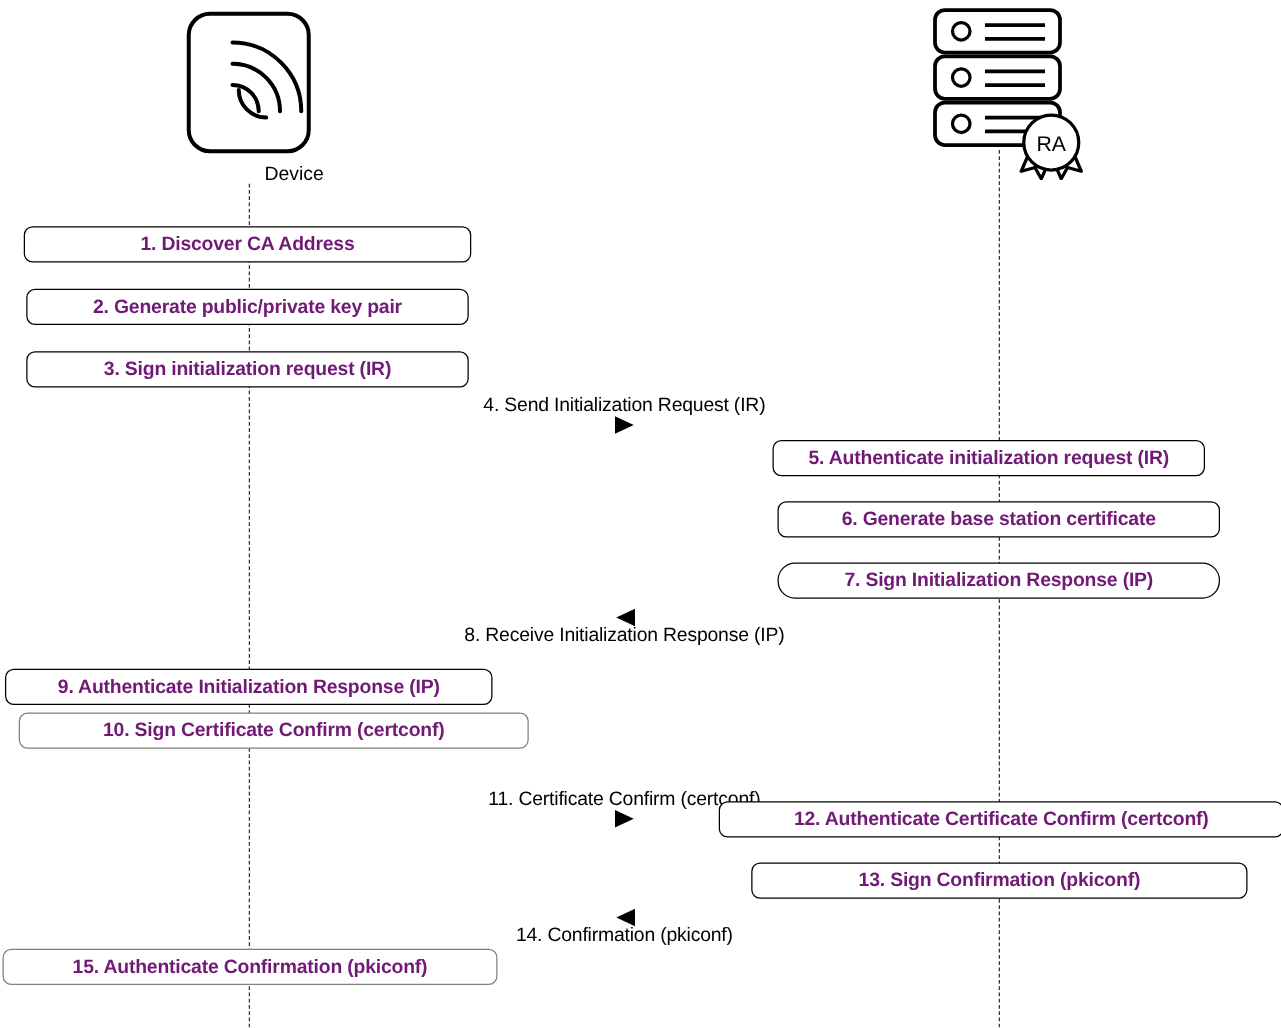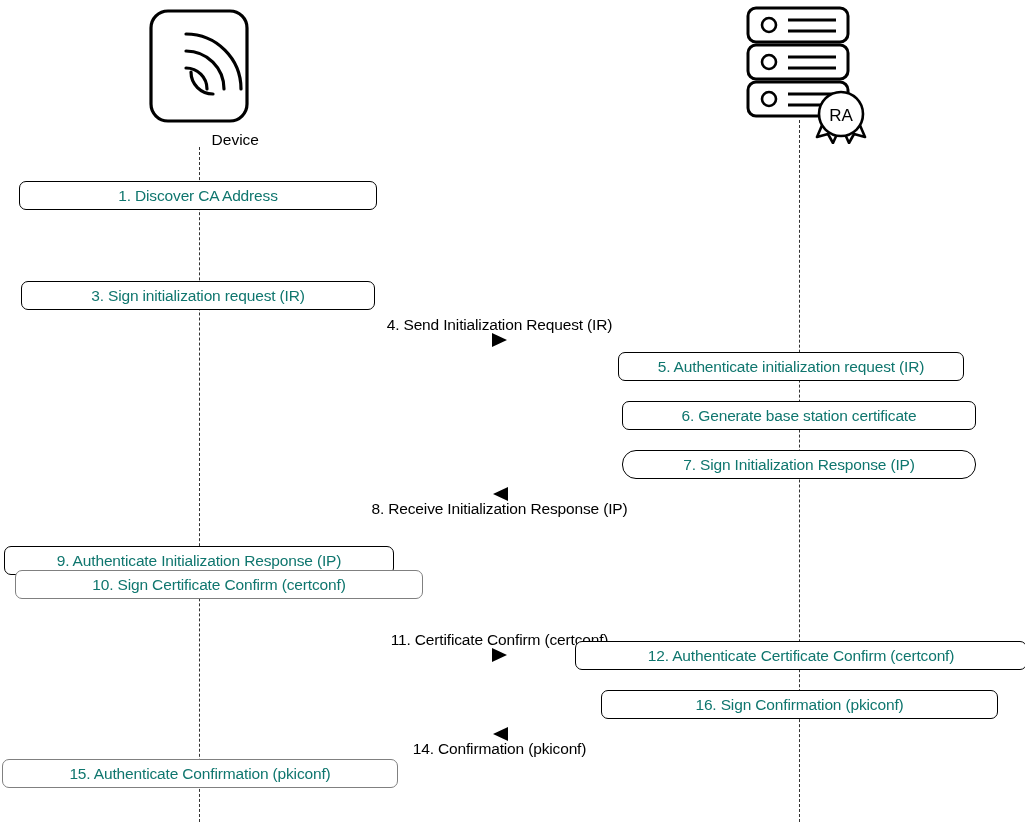--- a/index.html
+++ b/index.html
@@ -37,23 +37,24 @@
     position: absolute;
     box-sizing: border-box;
     background: #ffffff;
     border: 1.6px solid #000000;
     border-radius: 7px;
     display: flex;
     align-items: center;
     justify-content: center;
     font-size: 15.5px;
     line-height: 1;
-    color: #0f766e;
+    color: #701a75;
     white-space: nowrap;
     letter-spacing: -0.15px;
+    font-weight: bold;
   }
   .msg-box.grey {
     border-color: #808080;
   }
   .arrow-row {
     position: absolute;
     display: flex;
     align-items: center;
     height: 22px;
     flex-direction: column;
@@ -132,20 +133,21 @@
         <path d="M 83 112 L 74 133 L 85 130 L 90 139 L 99 119 Z"></path>
         <path d="M 113 112 L 122 133 L 111 130 L 106 139 L 97 119 Z"></path>
       </g>
       <circle cx="98" cy="110" r="22" fill="#ffffff" stroke="#000000" stroke-width="2.6"></circle>
       <text x="98" y="117" text-anchor="middle" font-family="Liberation Sans, sans-serif" font-size="17" fill="#000000">RA</text>
     </svg>
   </div>
 
   <div class="msg-box" style="left:19px; top:181px; width:358px; height:29px;">1. Discover CA Address</div>
 
+  <div class="msg-box" style="left:21px; top:231px; width:354px; height:29px;">2. Generate public/private key pair</div>
 
   <div class="msg-box" style="left:21px; top:281px; width:354px; height:29px;">3. Sign initialization request (IR)</div>
 
   <div class="arrow-row" style="left:199px; top:317px; width:601px;">
     <div class="arrow-seg"></div>
     <div class="arrow-label">4. Send Initialization Request (IR)</div>
     <div class="arrow-seg"></div>
     <div class="head right"></div>
   </div>
 
@@ -155,34 +157,34 @@
 
   <div class="msg-box" style="left:622px; top:450px; width:354px; height:29px;border-radius:14px;">7. Sign Initialization Response (IP)</div>
 
   <div class="arrow-row" style="left:199px; top:487px; width:601px;">
     <div class="head left"></div>
     <div class="arrow-seg"></div>
     <div class="arrow-label">8. Receive Initialization Response (IP)</div>
     <div class="arrow-seg"></div>
   </div>
 
-  <div class="msg-box" style="left:4px; top:546px; width:390px; height:29px;">9. Authenticate Initialization Response (IP)</div>
+  <div class="msg-box" style="left:4px; top:535px; width:390px; height:29px;">9. Authenticate Initialization Response (IP)</div>
 
   <div class="msg-box grey" style="left:15px; top:570px; width:408px; height:29px;">10. Sign Certificate Confirm (certconf)</div>
 
   <div class="arrow-row" style="left:199px; top:632px; width:601px;">
     <div class="arrow-seg"></div>
     <div class="arrow-label">11. Certificate Confirm (certconf)</div>
     <div class="arrow-seg"></div>
     <div class="head right"></div>
   </div>
 
   <div class="msg-box" style="left:575px; top:641px; width:452px; height:29px;">12. Authenticate Certificate Confirm (certconf)</div>
 
-  <div class="msg-box" style="left:601px; top:690px; width:397px; height:29px;">16. Sign Confirmation (pkiconf)</div>
+  <div class="msg-box" style="left:601px; top:690px; width:397px; height:29px;">13. Sign Confirmation (pkiconf)</div>
 
   <div class="arrow-row" style="left:199px; top:727px; width:601px;">
     <div class="head left"></div>
     <div class="arrow-seg"></div>
     <div class="arrow-label">14. Confirmation (pkiconf)</div>
     <div class="arrow-seg"></div>
   </div>
 
   <div class="msg-box grey" style="left:2px; top:759px; width:396px; height:29px;">15. Authenticate Confirmation (pkiconf)</div>
 

